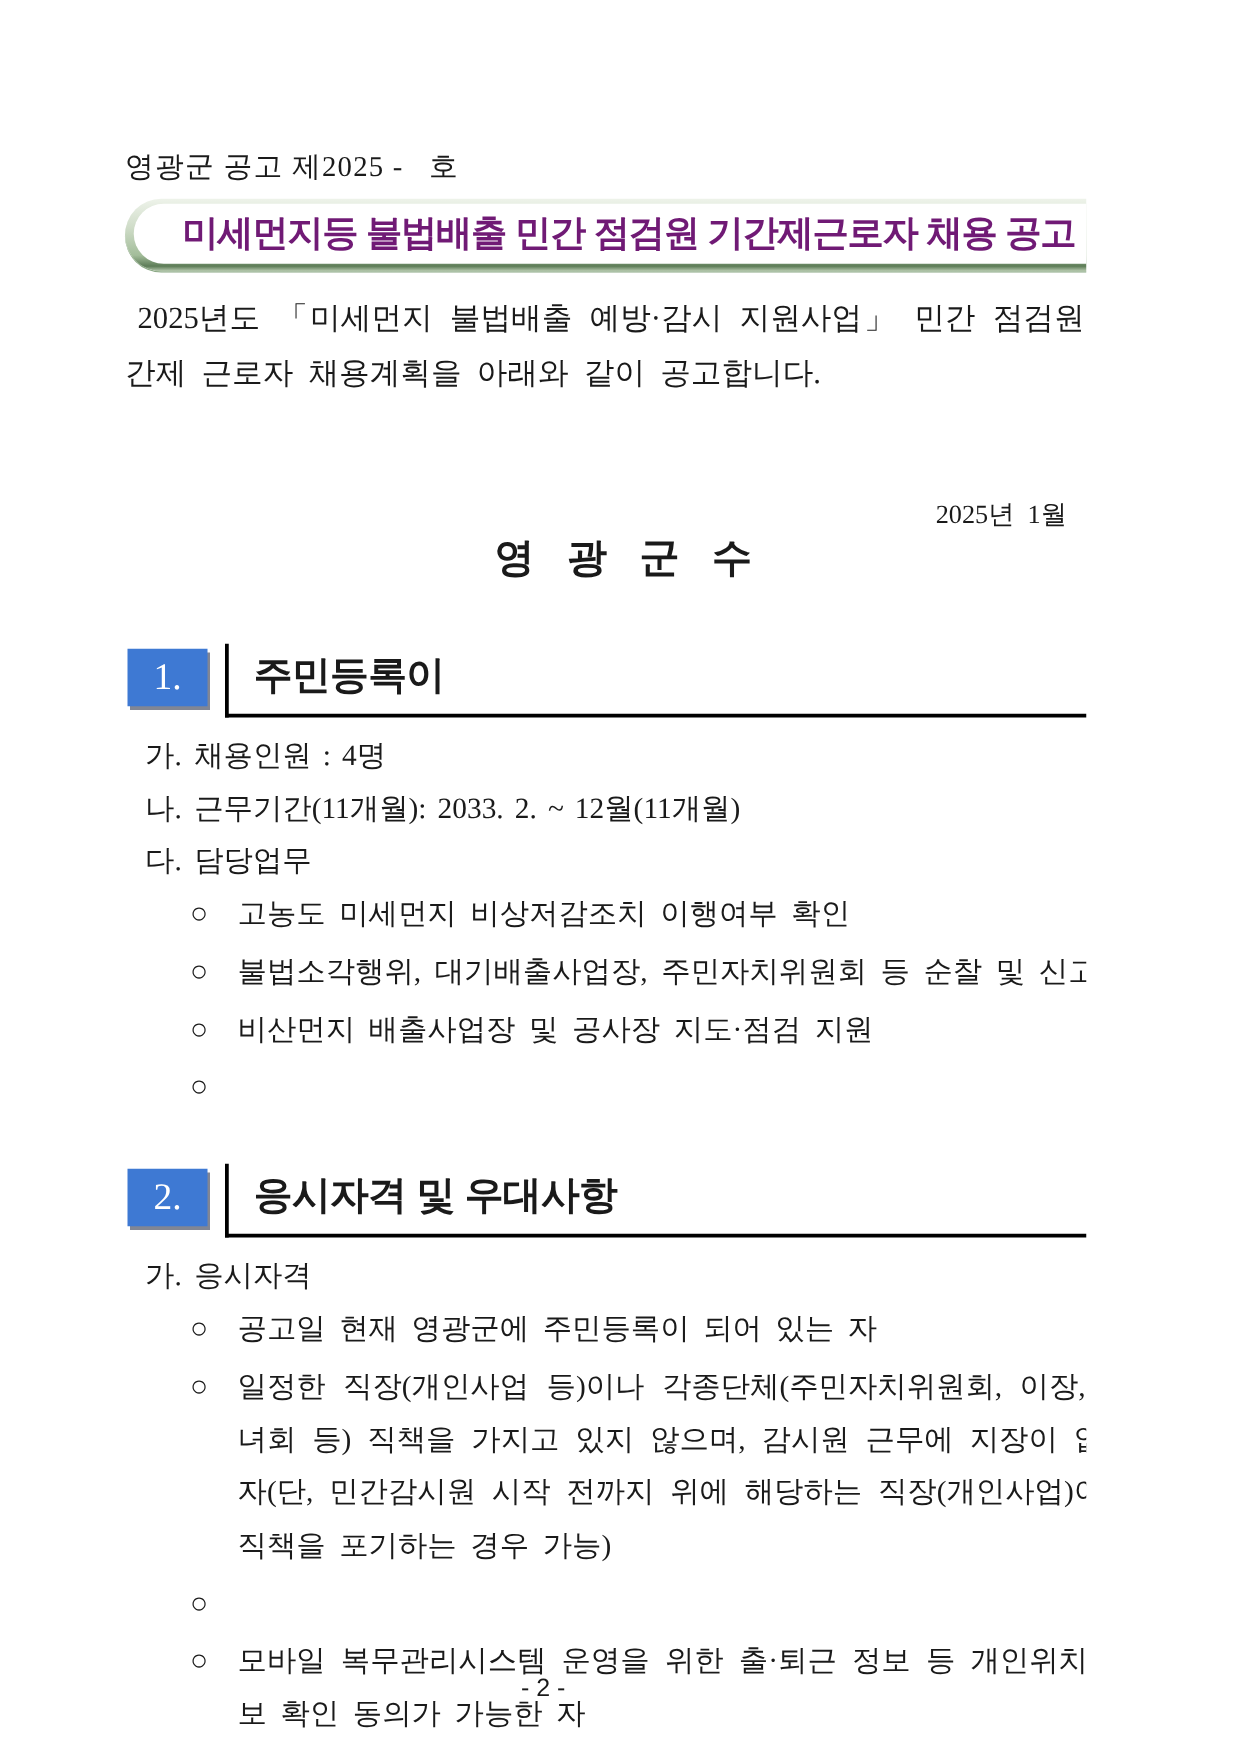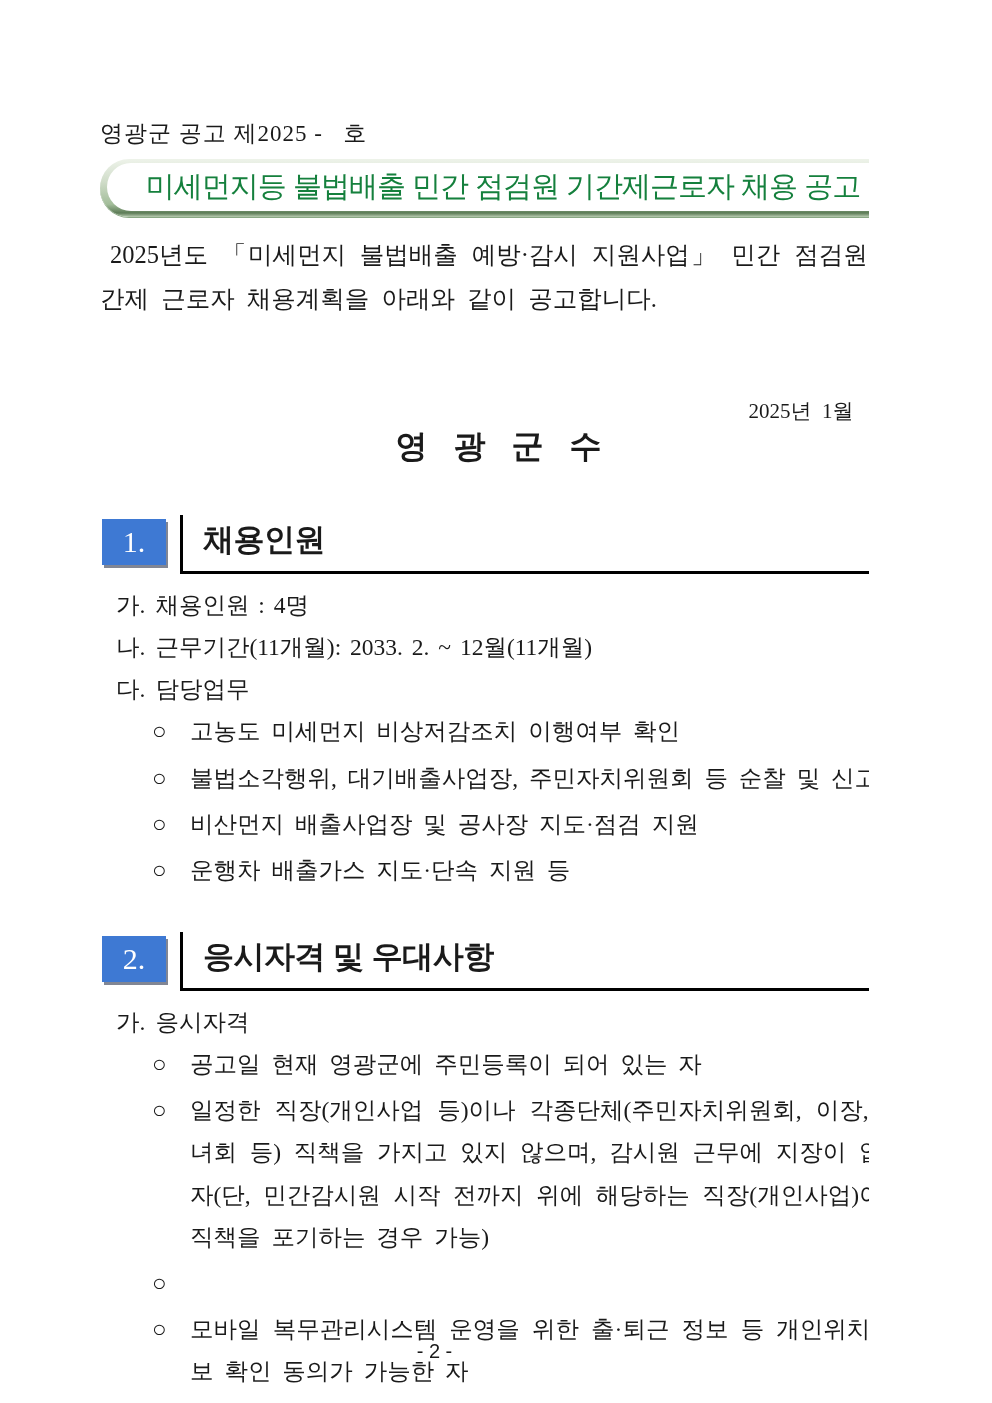--- a/index.html
+++ b/index.html
@@ -37,25 +37,25 @@
     box-shadow: 0 1px 0 #8aa884;
   }
   .banner-inner {
     height: 100%;
     background: #ffffff;
     border-radius: 24px;
     display: flex;
     align-items: center;
     justify-content: center;
     font-family: "Liberation Sans", "DejaVu Sans", sans-serif;
-    font-weight: normal;
+    font-weight: bold;
     font-size: 29px;
     letter-spacing: -1px;
     white-space: nowrap;
-    color: #15803d;
+    color: #701a75;
   }
 
   .intro {
     margin: 16px 0 0 0;
     font-size: 24.5px;
     line-height: 1.8;
     text-align: justify;
     word-spacing: 6px;
     text-indent: 10px;
   }
@@ -158,21 +158,21 @@
     </div>
 
     <p class="intro">2025년도 「미세먼지 불법배출 예방·감시 지원사업」 민간 점검원 기간제 근로자 채용계획을 아래와 같이 공고합니다.</p>
 
     <div class="date-line">2025년  1월    9일</div>
     <div class="signer">영 광 군 수</div>
 
     <div class="sec">
       <div class="sec-num">1.</div>
       <div class="sec-body">
-        <span class="sec-title">채용인원</span>
+        <span class="sec-title">주민등록이</span>
       </div>
     </div>
 
     <div class="items">
       <div class="item">
         <span class="item-label">가.</span><span>채용인원 : 4명</span>
       </div>
       <div class="item">
         <span class="item-label">나.</span><span>근무기간(11개월): 2033. 2. ~ 12월(11개월)</span>
       </div>
@@ -187,21 +187,20 @@
       <div class="bullet">
         <span class="bullet-marker">○</span>
         <div class="bullet-text">불법소각행위, 대기배출사업장, 주민자치위원회 등 순찰 및 신고</div>
       </div>
       <div class="bullet">
         <span class="bullet-marker">○</span>
         <div class="bullet-text">비산먼지 배출사업장 및 공사장 지도·점검 지원</div>
       </div>
       <div class="bullet">
         <span class="bullet-marker">○</span>
-        <div class="bullet-text">운행차 배출가스 지도·단속 지원 등</div>
       </div>
     </div>
 
     <div class="sec sec2">
       <div class="sec-num">2.</div>
       <div class="sec-body">
         <span class="sec-title">응시자격 및 우대사항</span>
       </div>
     </div>
 

